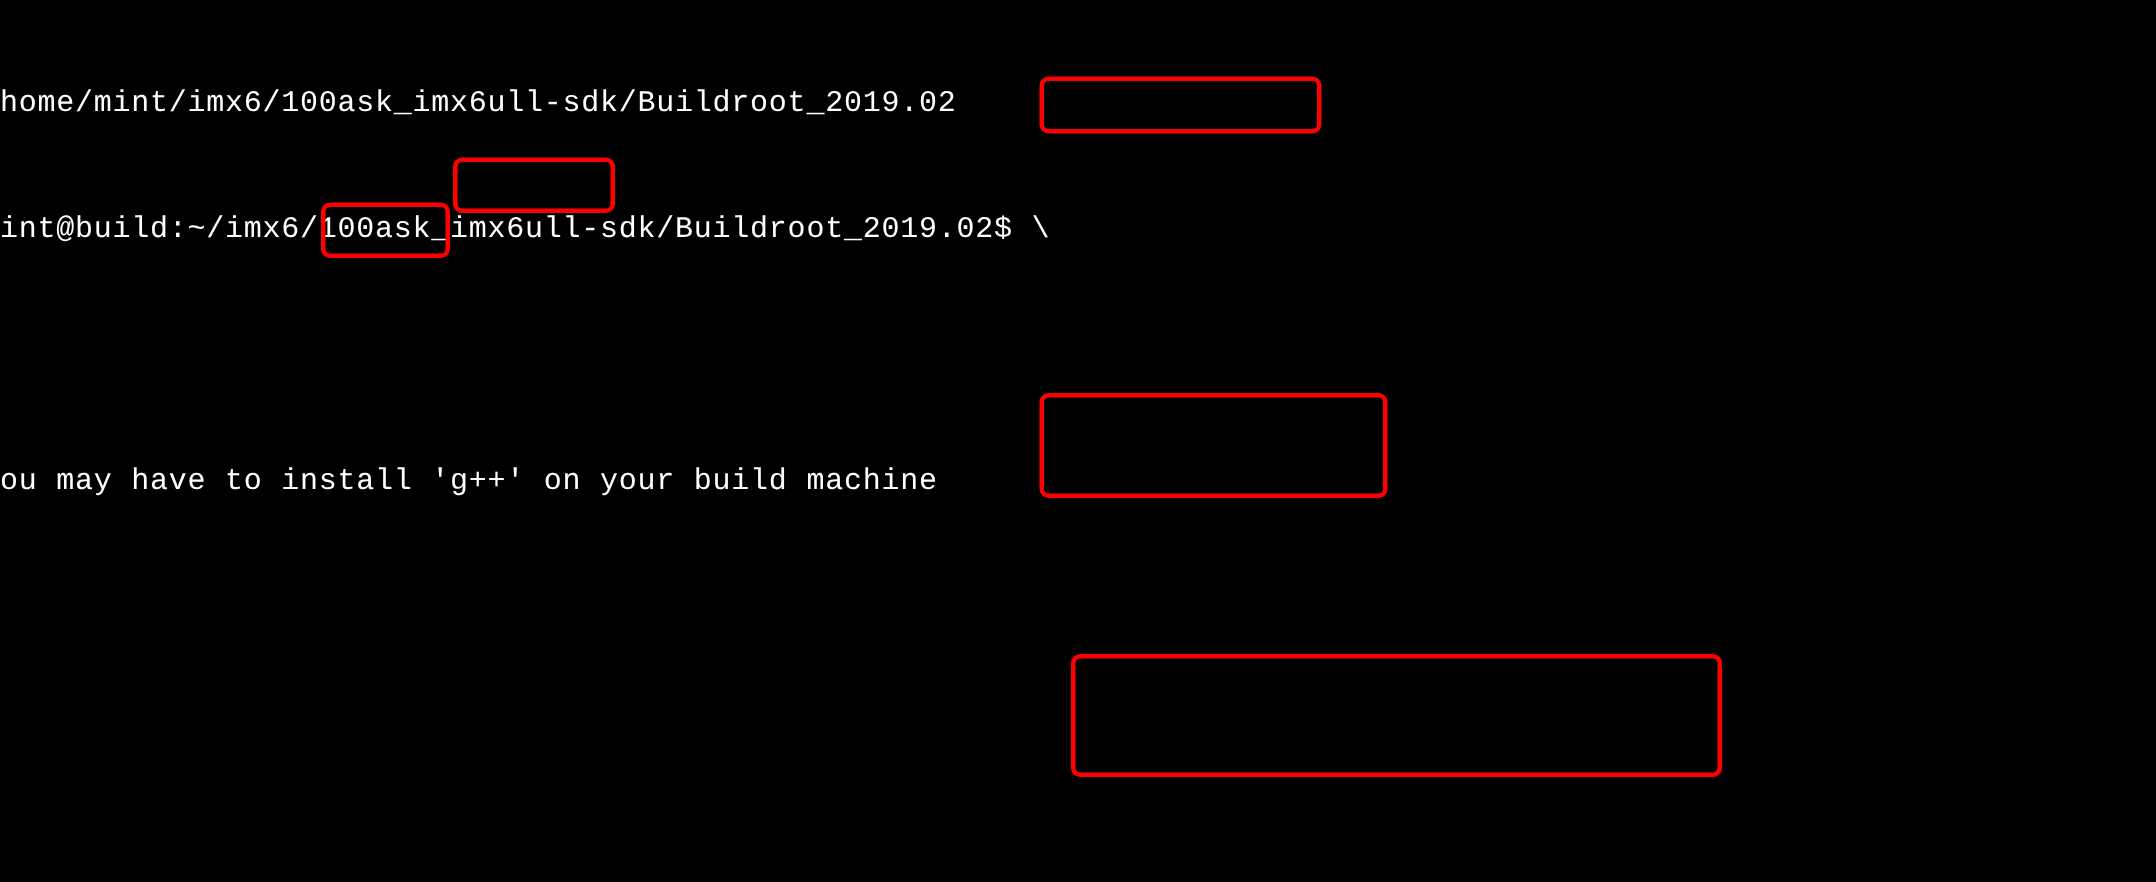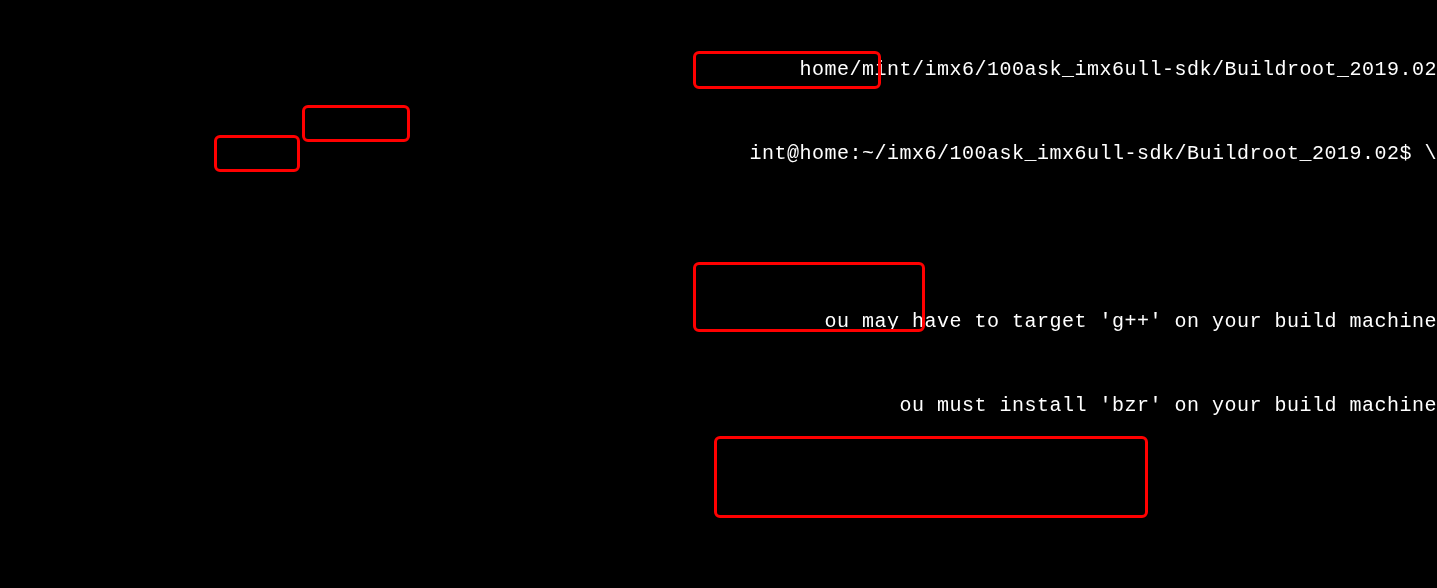--- a/index.html
+++ b/index.html
@@ -19,39 +19,37 @@
       overflow: hidden;
       position: relative;
     }
     .terminal {
       white-space: pre;
       letter-spacing: 0.5px;
     }
     .line {
       display: block;
       height: 28px;
-      text-align: right;
     }
     .highlight-box {
       position: absolute;
       border: 3px solid #ff0000;
       border-radius: 6px;
       pointer-events: none;
       background: transparent;
     }
   </style>
 </head>
 <body>
 
 <div class="terminal">
   <span class="line">home/mint/imx6/100ask_imx6ull-sdk/Buildroot_2019.02</span>
-  <span class="line">int@home:~/imx6/100ask_imx6ull-sdk/Buildroot_2019.02$ \</span>
+  <span class="line">int@build:~/imx6/100ask_imx6ull-sdk/Buildroot_2019.02$ \</span>
   <span class="line"></span>
-  <span class="line">ou may have to target 'g++' on your build machine</span>
-  <span class="line">ou must install 'bzr' on your build machine</span>
+  <span class="line">ou may have to install 'g++' on your build machine</span>
   
   
   
   
   
   
   
   
   
   

